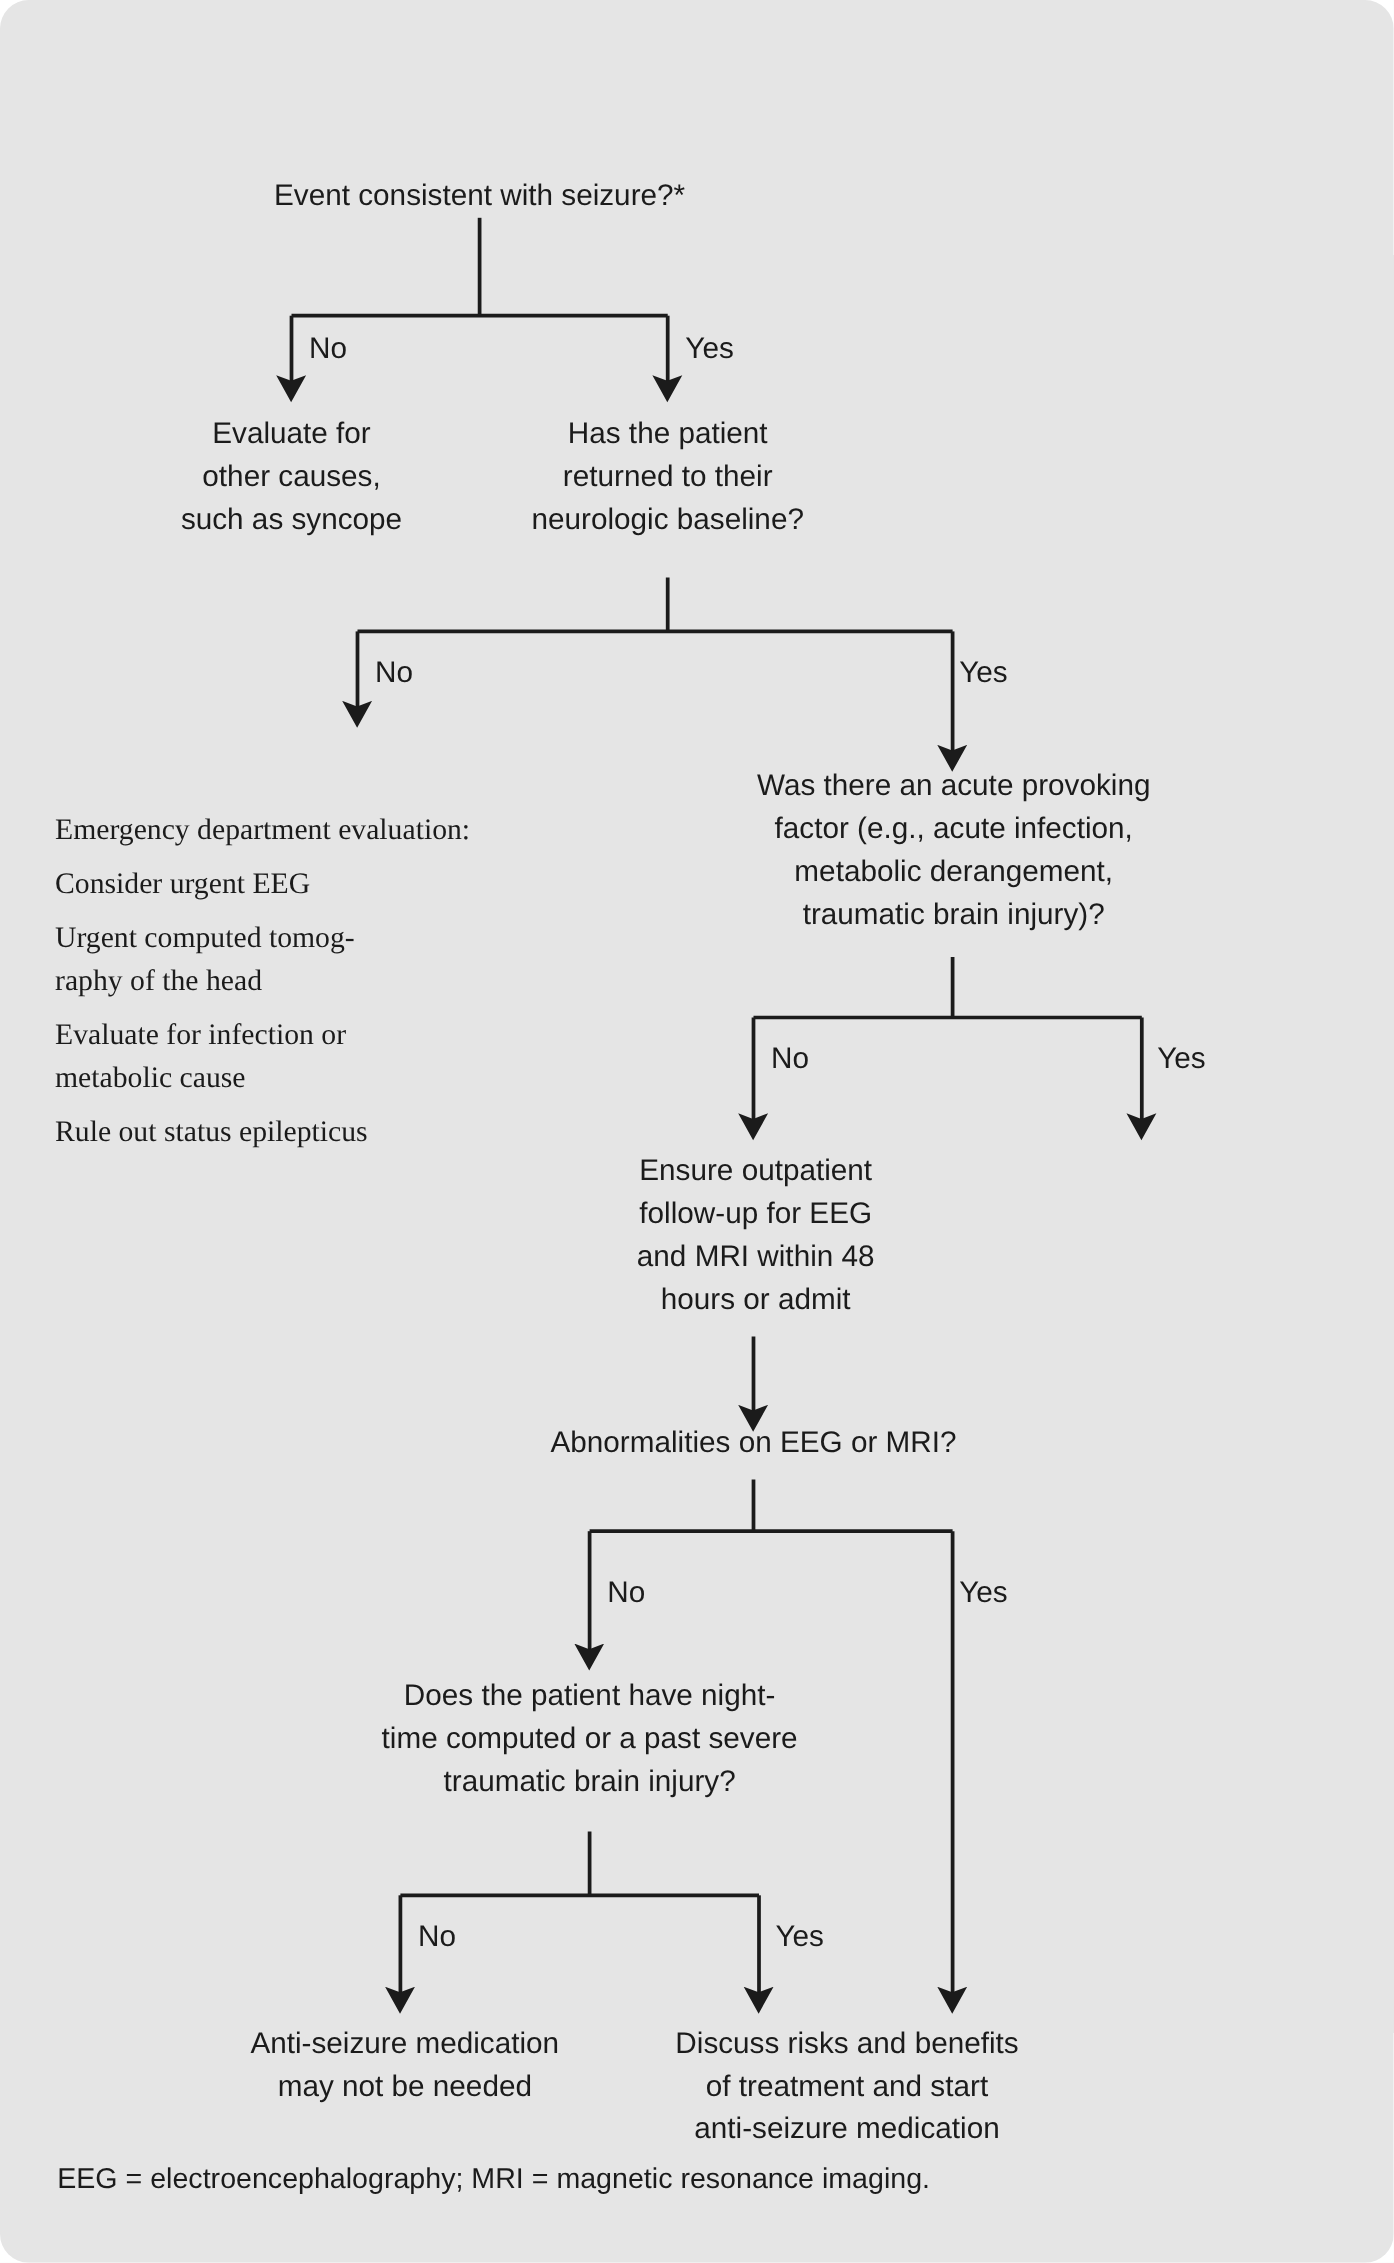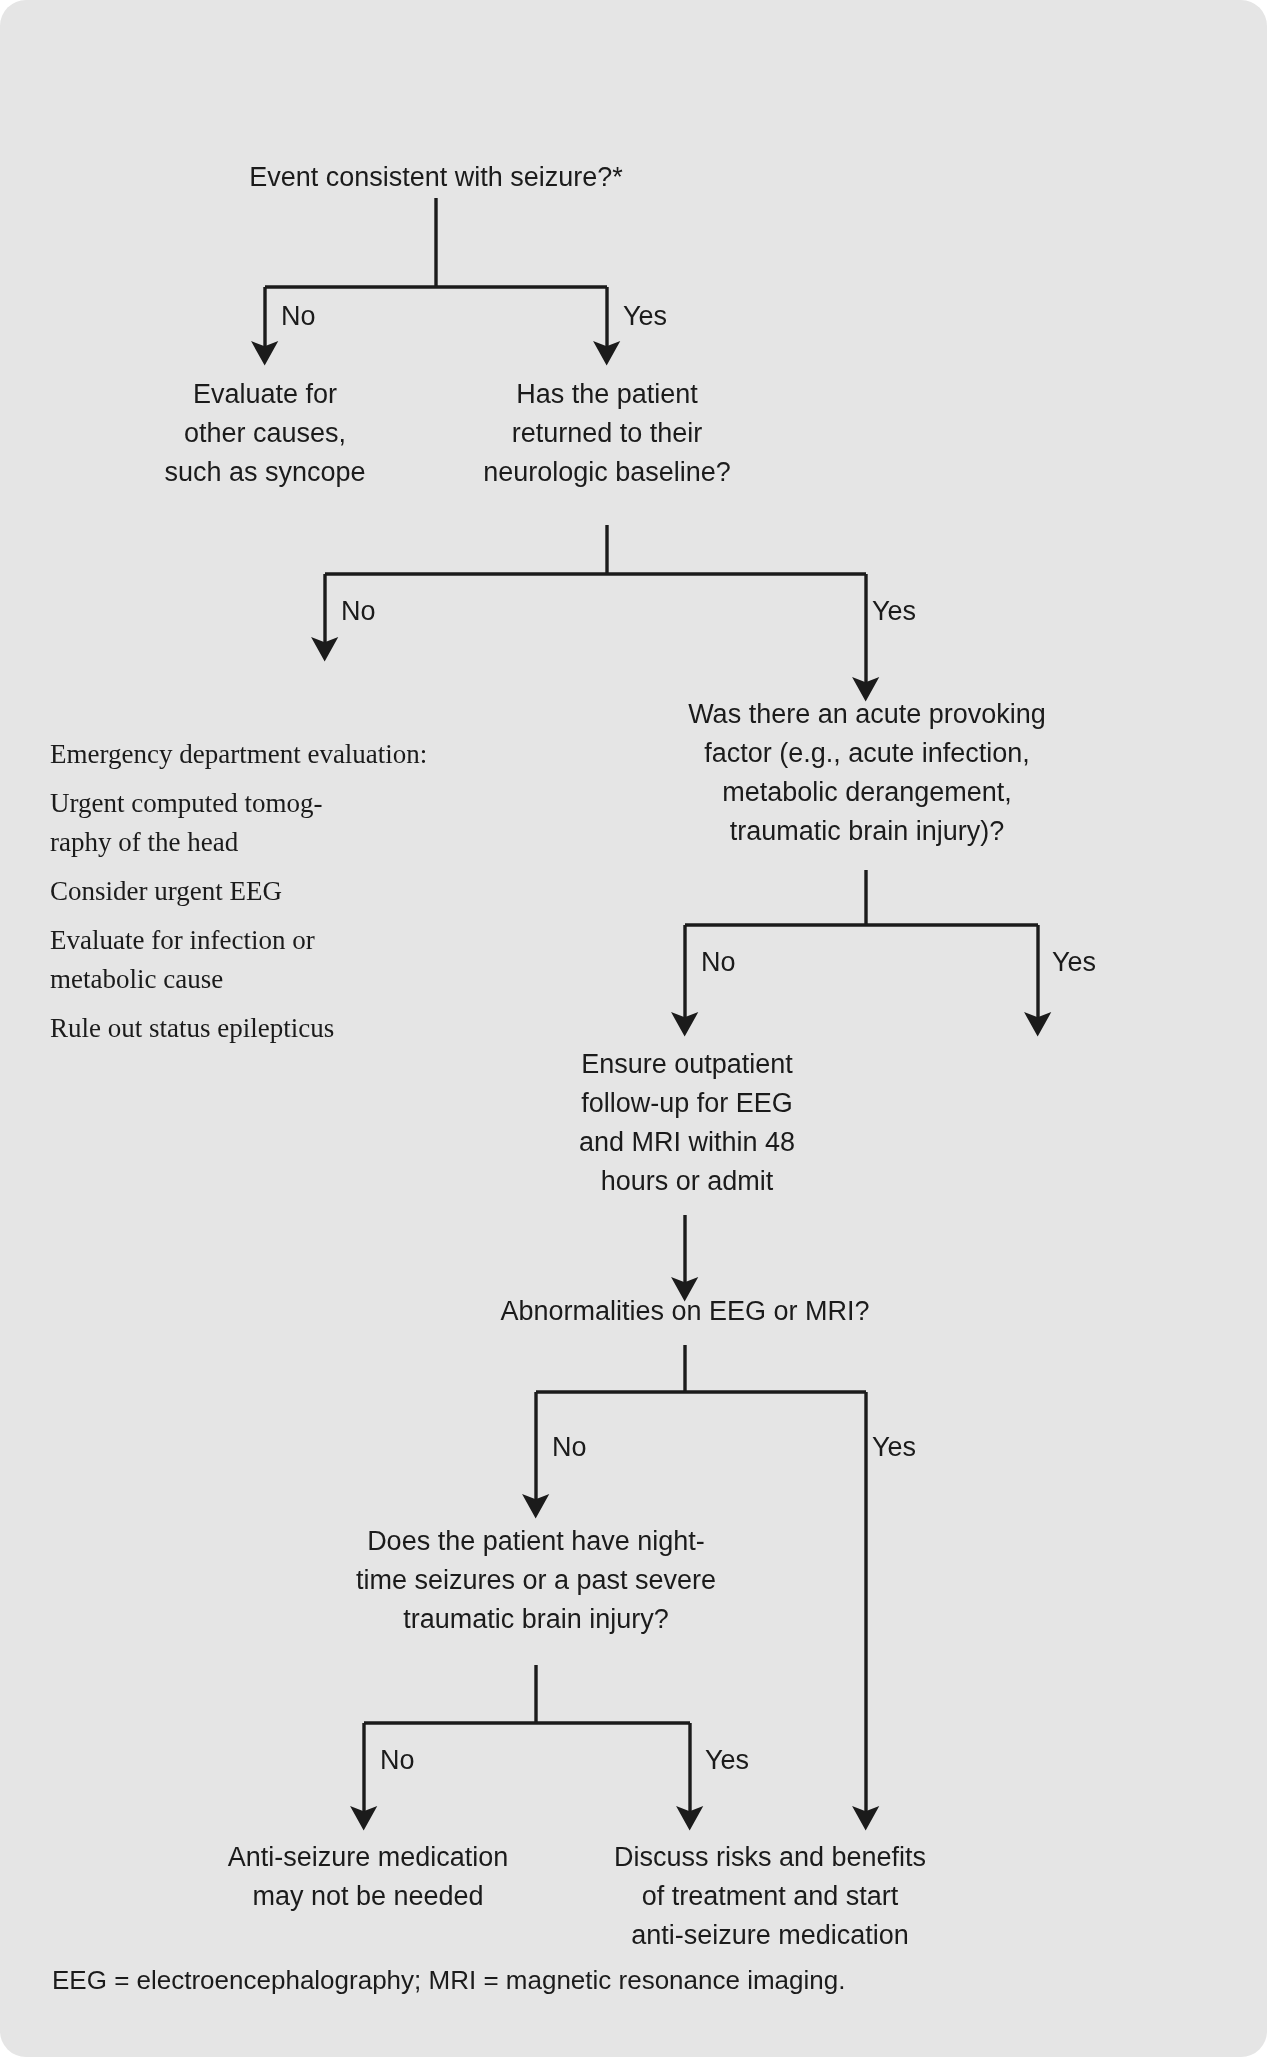--- a/index.html
+++ b/index.html
@@ -121,23 +121,23 @@
 
   <div class="node-text" style="left:437px; top:375px; width:340px;">Has the patient
 returned to their
 neurologic baseline?</div>
 
   <div class="edge-label" style="left:341px; top:595px;">No</div>
   <div class="edge-label" style="left:872px; top:595px;">Yes</div>
 
   <div class="bullet-block" style="left:50px; top:695px; width:516px;">
     <div class="bullet-line">Emergency department evaluation:</div>
+    <div class="bullet-line">Consider urgent EEG</div>
     <div class="bullet-line">Urgent computed tomog-
 raphy of the head</div>
-    <div class="bullet-line">Consider urgent EEG</div>
     <div class="bullet-line">Evaluate for infection or
 metabolic cause</div>
     <div class="bullet-line">Rule out status epilepticus</div>
   </div>
 
   <div class="node-text" style="left:617px; top:695px; width:500px;">Was there an acute provoking
 factor (e.g., acute infection,
 metabolic derangement,
 traumatic brain injury)?</div>
 
@@ -149,21 +149,21 @@
 and MRI within 48
 hours or admit</div>
 
 
   <div class="node-text" style="left:420px; top:1292px; width:530px;">Abnormalities on EEG or MRI?</div>
 
   <div class="edge-label" style="left:552px; top:1431px;">No</div>
   <div class="edge-label" style="left:872px; top:1431px;">Yes</div>
 
   <div class="node-text" style="left:300px; top:1522px; width:472px;">Does the patient have night-
-time seizures or a past severe
+time computed or a past severe
 traumatic brain injury?</div>
 
   <div class="edge-label" style="left:380px; top:1744px;">No</div>
   <div class="edge-label" style="left:705px; top:1744px;">Yes</div>
 
   <div class="node-text" style="left:178px; top:1838px; width:380px;">Anti-seizure medication
 may not be needed</div>
 
   <div class="node-text" style="left:580px; top:1838px; width:380px;">Discuss risks and benefits
 of treatment and start

